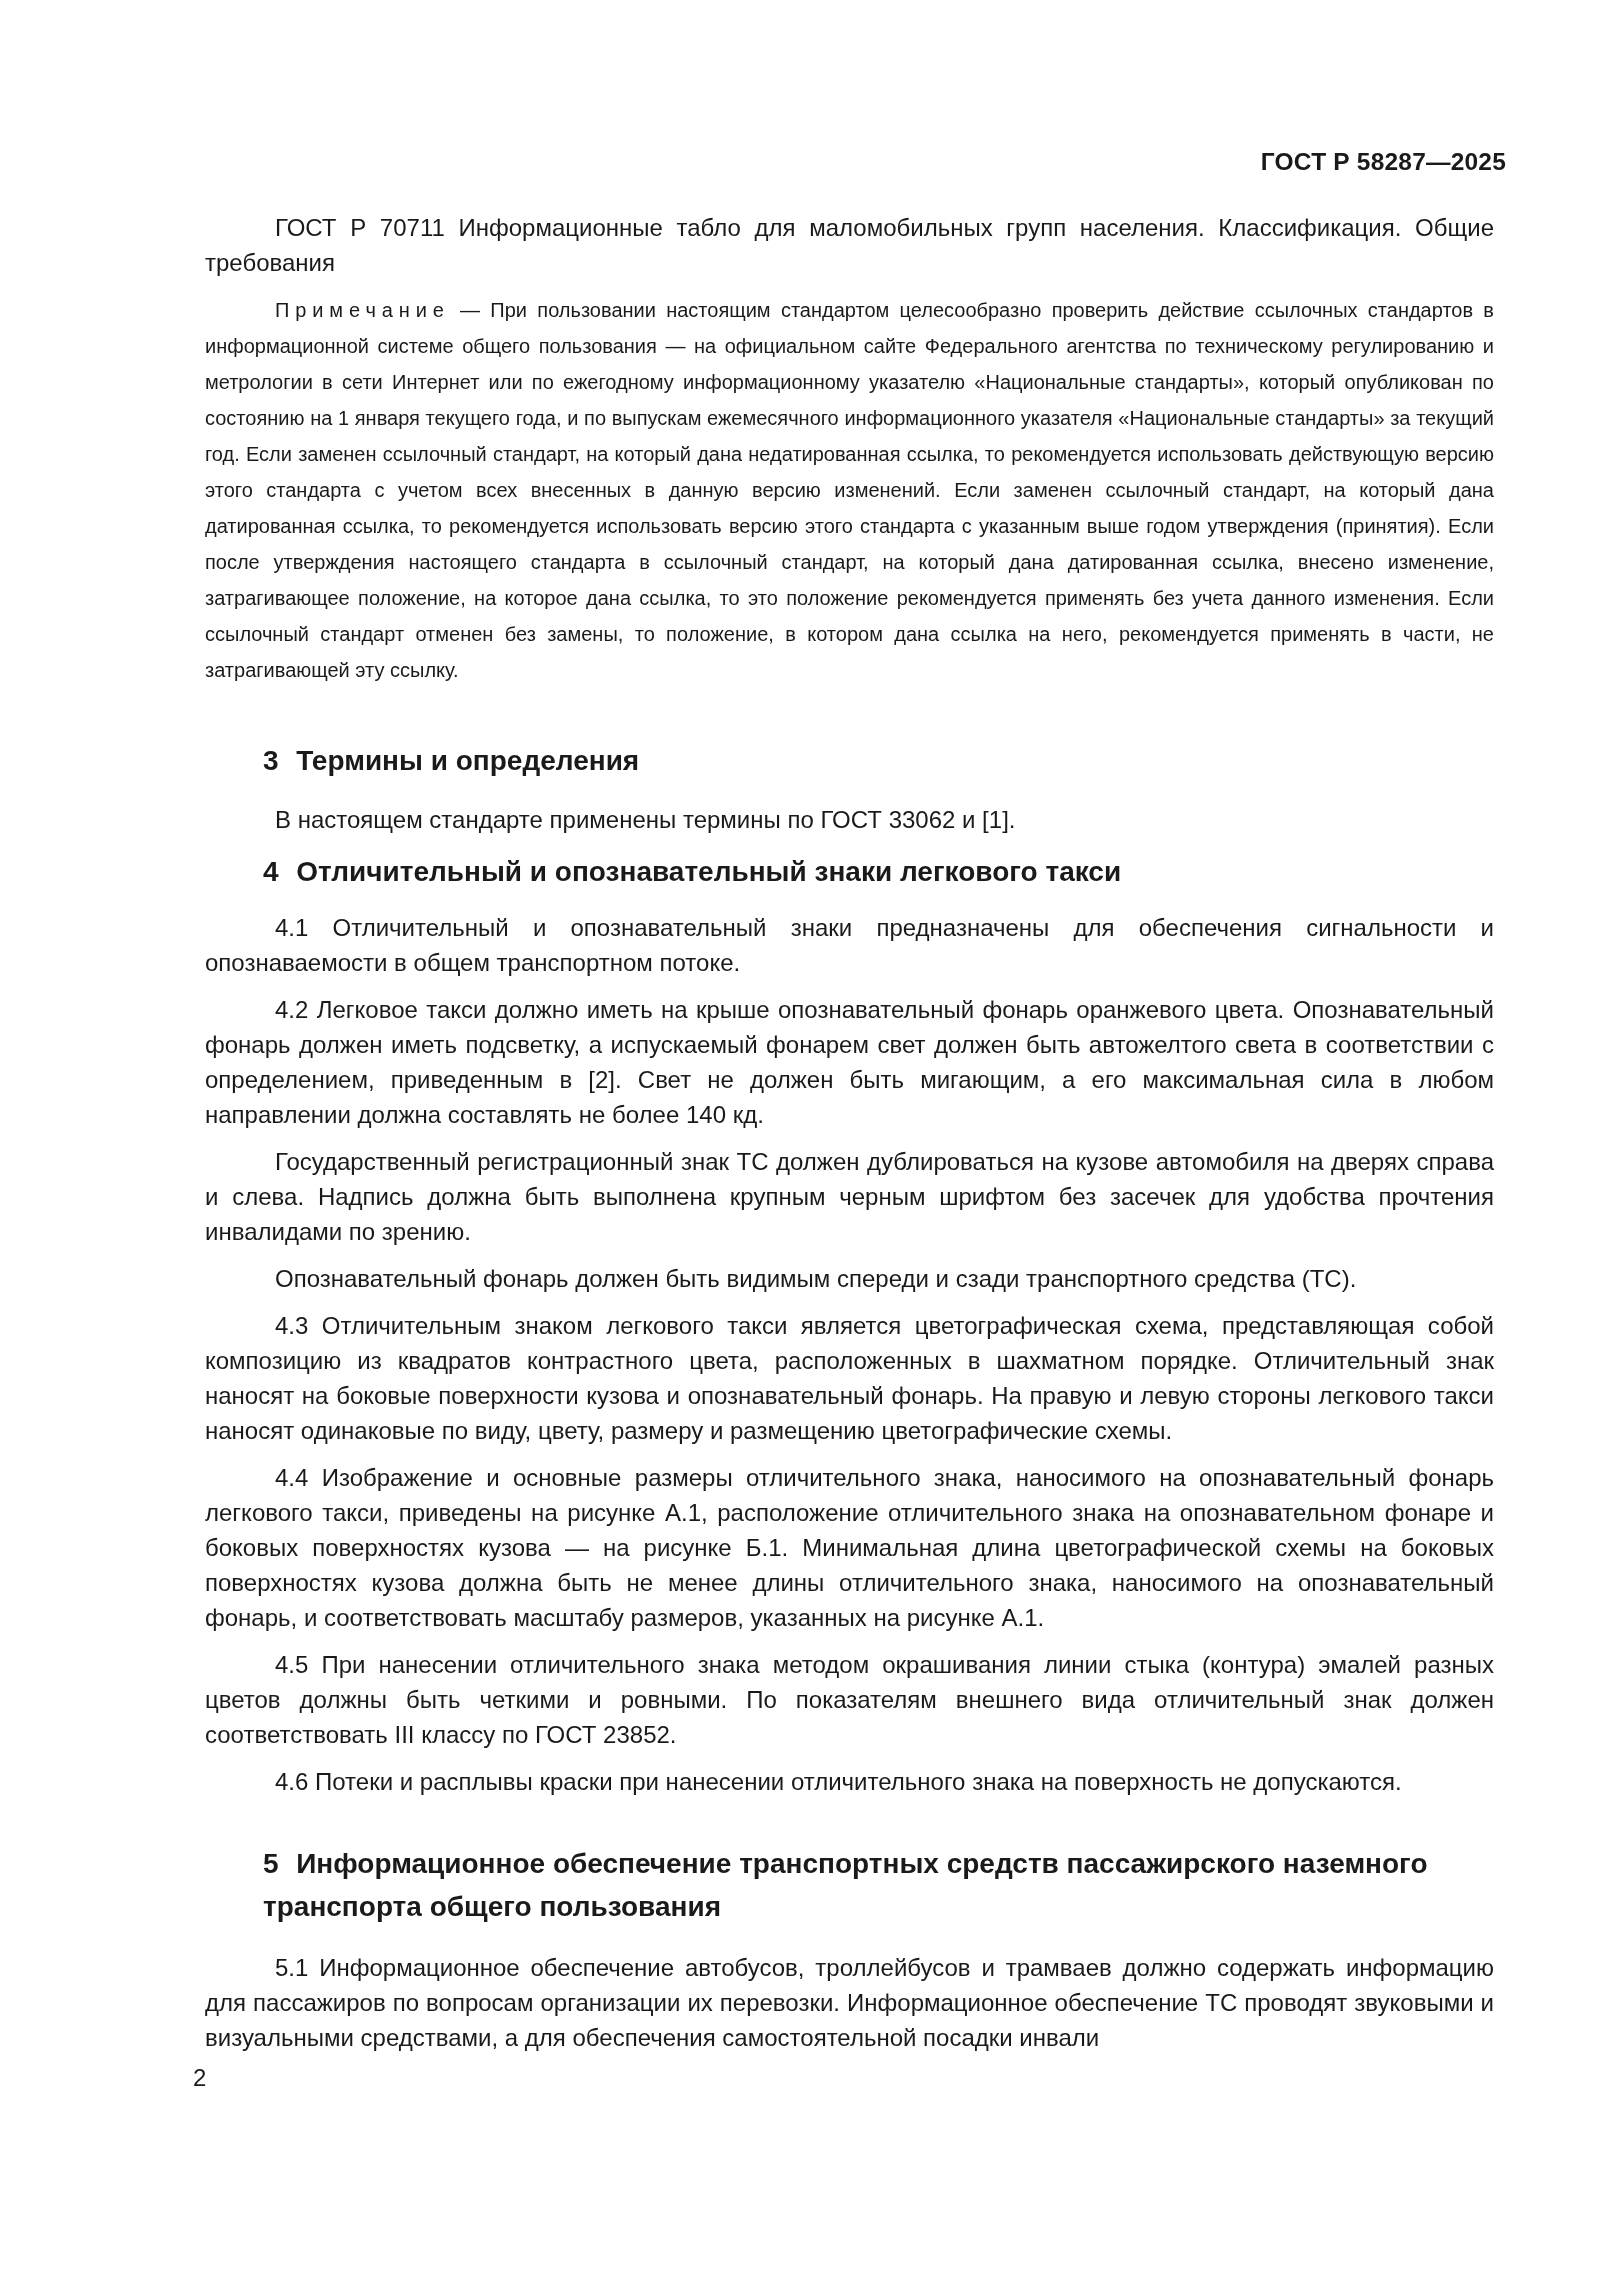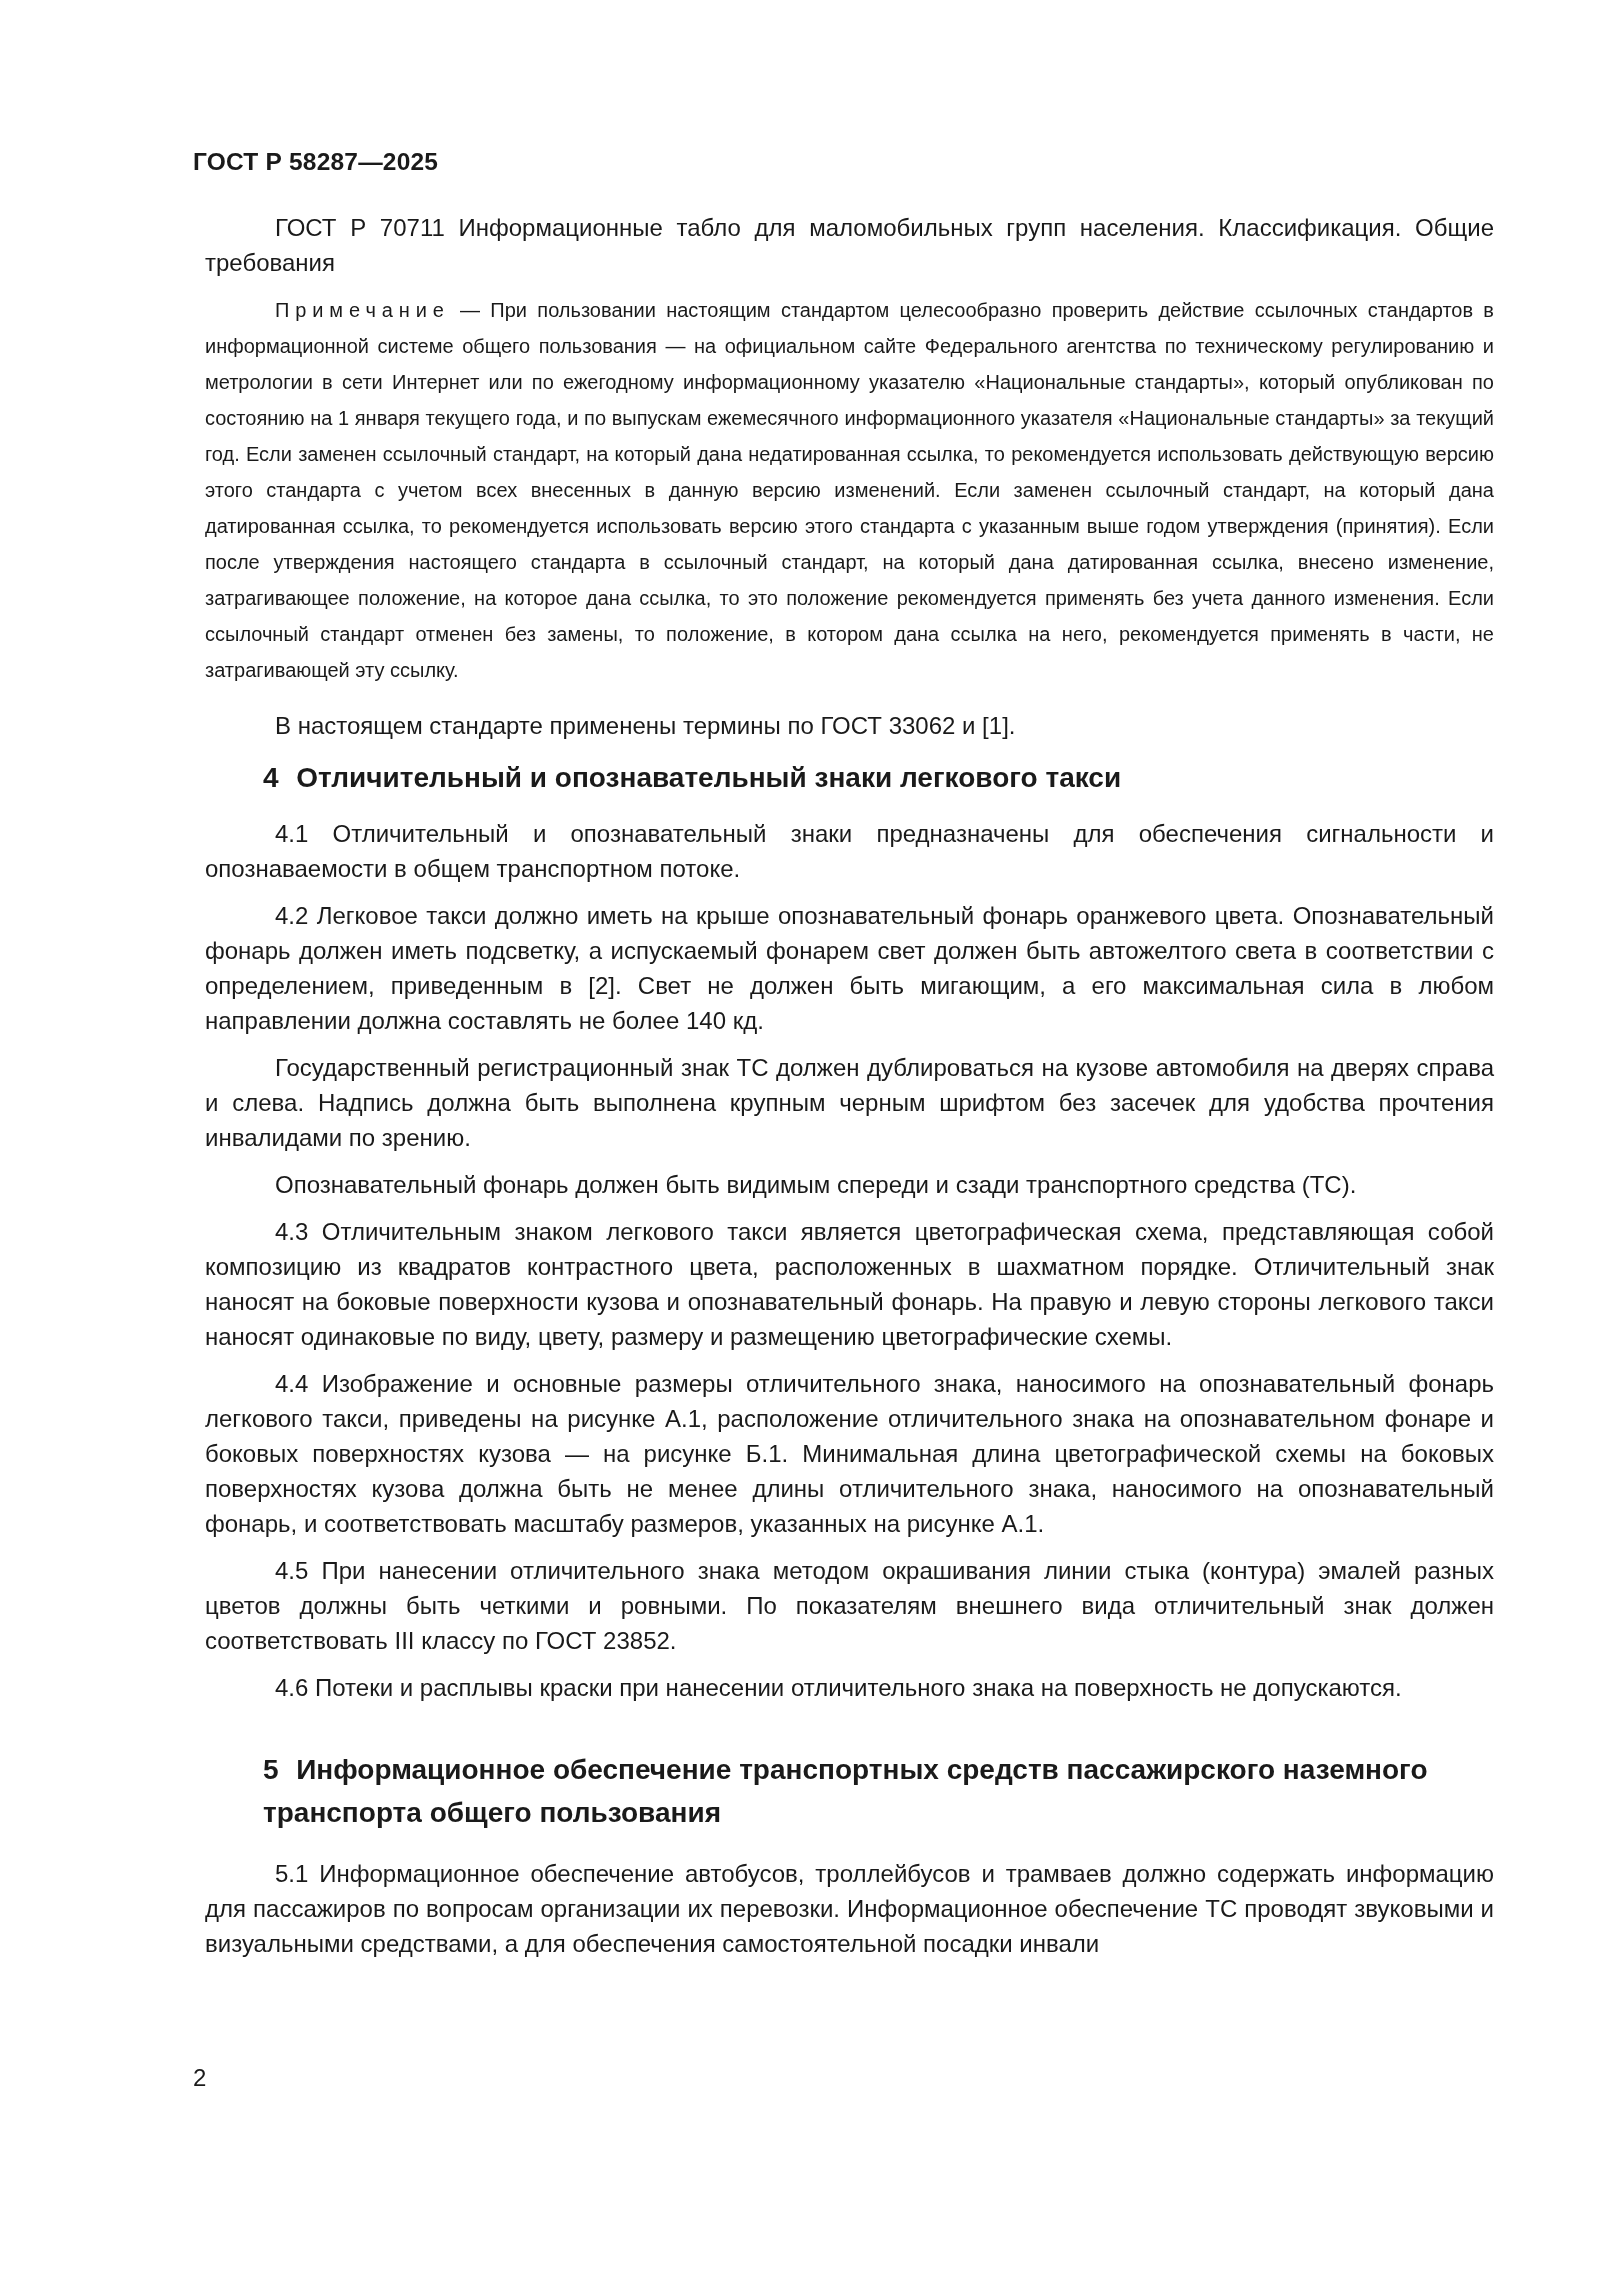--- a/index.html
+++ b/index.html
@@ -20,20 +20,21 @@
       left: 193px;
       top: 147px;
       width: 1313px;
     }
     .doc-header {
       font-weight: bold;
       font-size: 24.5px;
       line-height: 29px;
       margin: 0 0 34px 0;
       letter-spacing: 0.2px;
+      text-align: right;
     }
     p {
       margin: 12px;
     }
     .body-text {
       font-size: 24px;
       line-height: 35px;
       text-align: justify;
       text-indent: 70px;
       hyphens: manual;
@@ -76,20 +77,21 @@
 <body>
 
 <div class="page">
 
   <div class="doc-header">ГОСТ Р 58287—2025</div>
 
   <p class="body-text">ГОСТ Р 70711 Информационные табло для маломобильных групп населения. Классификация. Общие требования</p>
 
   <p class="note"><span class="note-label">Примечание</span><span> — При пользовании настоящим стандартом целесообразно проверить действие ссылоч­ных стандартов в информационной системе общего пользования — на официальном сайте Федерального агент­ства по техническому регулированию и метрологии в сети Интернет или по ежегодному информационному указа­телю «Национальные стандарты», который опубликован по состоянию на 1 января текущего года, и по выпускам ежемесячного информационного указателя «Национальные стандарты» за текущий год. Если заменен ссылочный стандарт, на который дана недатированная ссылка, то рекомендуется использовать действующую версию этого стандарта с учетом всех внесенных в данную версию изменений. Если заменен ссылочный стандарт, на который дана датированная ссылка, то рекомендуется использовать версию этого стандарта с указанным выше годом ут­верждения (принятия). Если после утверждения настоящего стандарта в ссылочный стандарт, на который дана датированная ссылка, внесено изменение, затрагивающее положение, на которое дана ссылка, то это положение рекомендуется применять без учета данного изменения. Если ссылочный стандарт отменен без замены, то поло­жение, в котором дана ссылка на него, рекомендуется применять в части, не затрагивающей эту ссылку.</span></p>
 
+  <h2 class="section-heading sec3-head"><span class="num">3</span> <span>Термины и определения</span></h2>
   <p class="body-text sec3-body">В настоящем стандарте применены термины по ГОСТ 33062 и [1].</p>
 
   <h2 class="section-heading sec4-head"><span class="num">4</span> <span>Отличительный и опознавательный знаки легкового такси</span></h2>
   <div class="sec4-body">
     <p class="body-text">4.1 Отличительный и опознавательный знаки предназначены для обеспечения сигнальности и опознаваемости в общем транспортном потоке.</p>
     <p class="body-text">4.2 Легковое такси должно иметь на крыше опознавательный фонарь оранжевого цвета. Опоз­навательный фонарь должен иметь подсветку, а испускаемый фонарем свет должен быть автожелтого света в соответствии с определением, приведенным в [2]. Свет не должен быть мигающим, а его макси­мальная сила в любом направлении должна составлять не более 140 кд.</p>
     <p class="body-text">Государственный регистрационный знак ТС должен дублироваться на кузове автомобиля на две­рях справа и слева. Надпись должна быть выполнена крупным черным шрифтом без засечек для удоб­ства прочтения инвалидами по зрению.</p>
     <p class="body-text">Опознавательный фонарь должен быть видимым спереди и сзади транспортного средства (ТС).</p>
     <p class="body-text">4.3 Отличительным знаком легкового такси является цветографическая схема, представляющая собой композицию из квадратов контрастного цвета, расположенных в шахматном порядке. Отличи­тельный знак наносят на боковые поверхности кузова и опознавательный фонарь. На правую и левую стороны легкового такси наносят одинаковые по виду, цвету, размеру и размещению цветографические схемы.</p>
     <p class="body-text">4.4 Изображение и основные размеры отличительного знака, наносимого на опознавательный фонарь легкового такси, приведены на рисунке А.1, расположение отличительного знака на опознава­тельном фонаре и боковых поверхностях кузова — на рисунке Б.1. Минимальная длина цветографиче­ской схемы на боковых поверхностях кузова должна быть не менее длины отличительного знака, нано­симого на опознавательный фонарь, и соответствовать масштабу размеров, указанных на рисунке А.1.</p>

